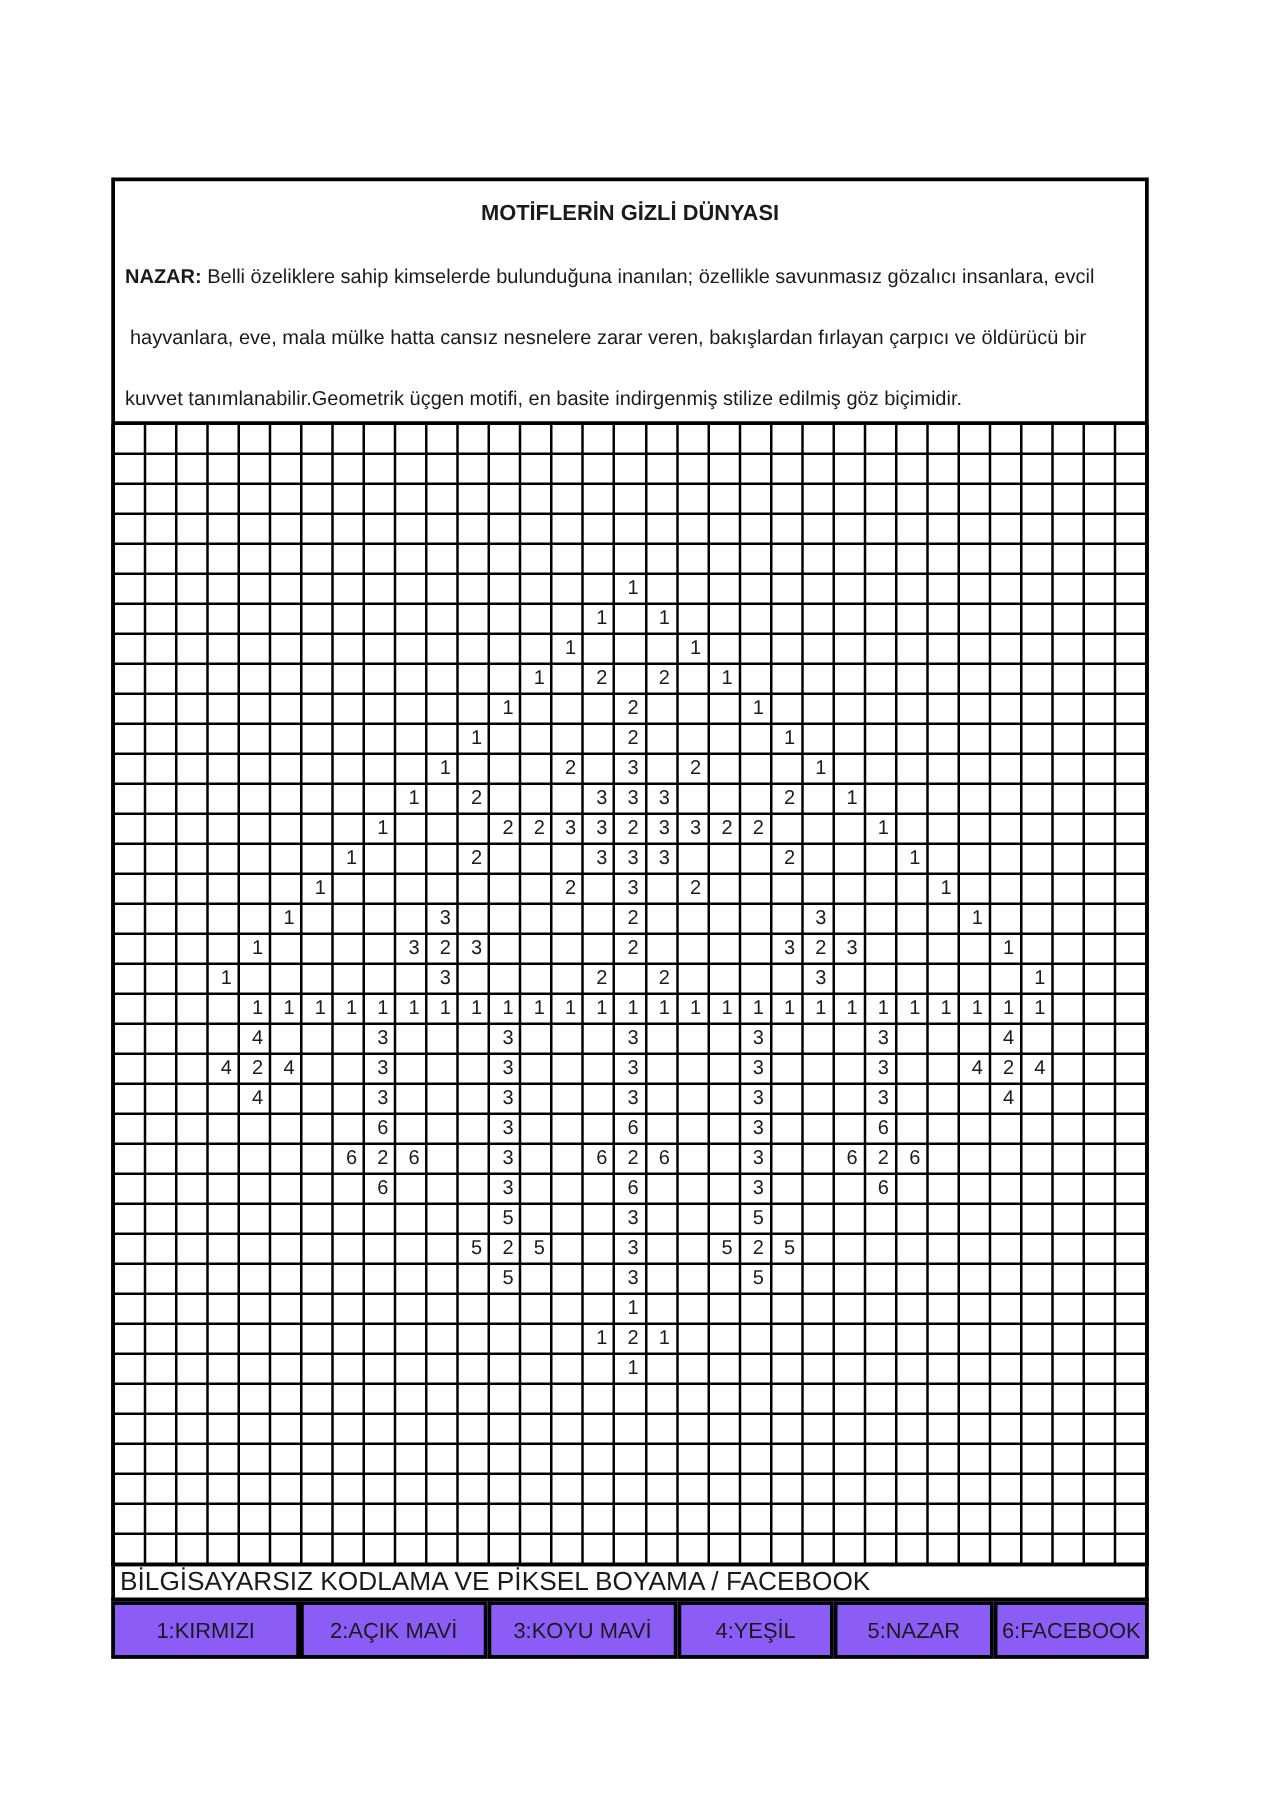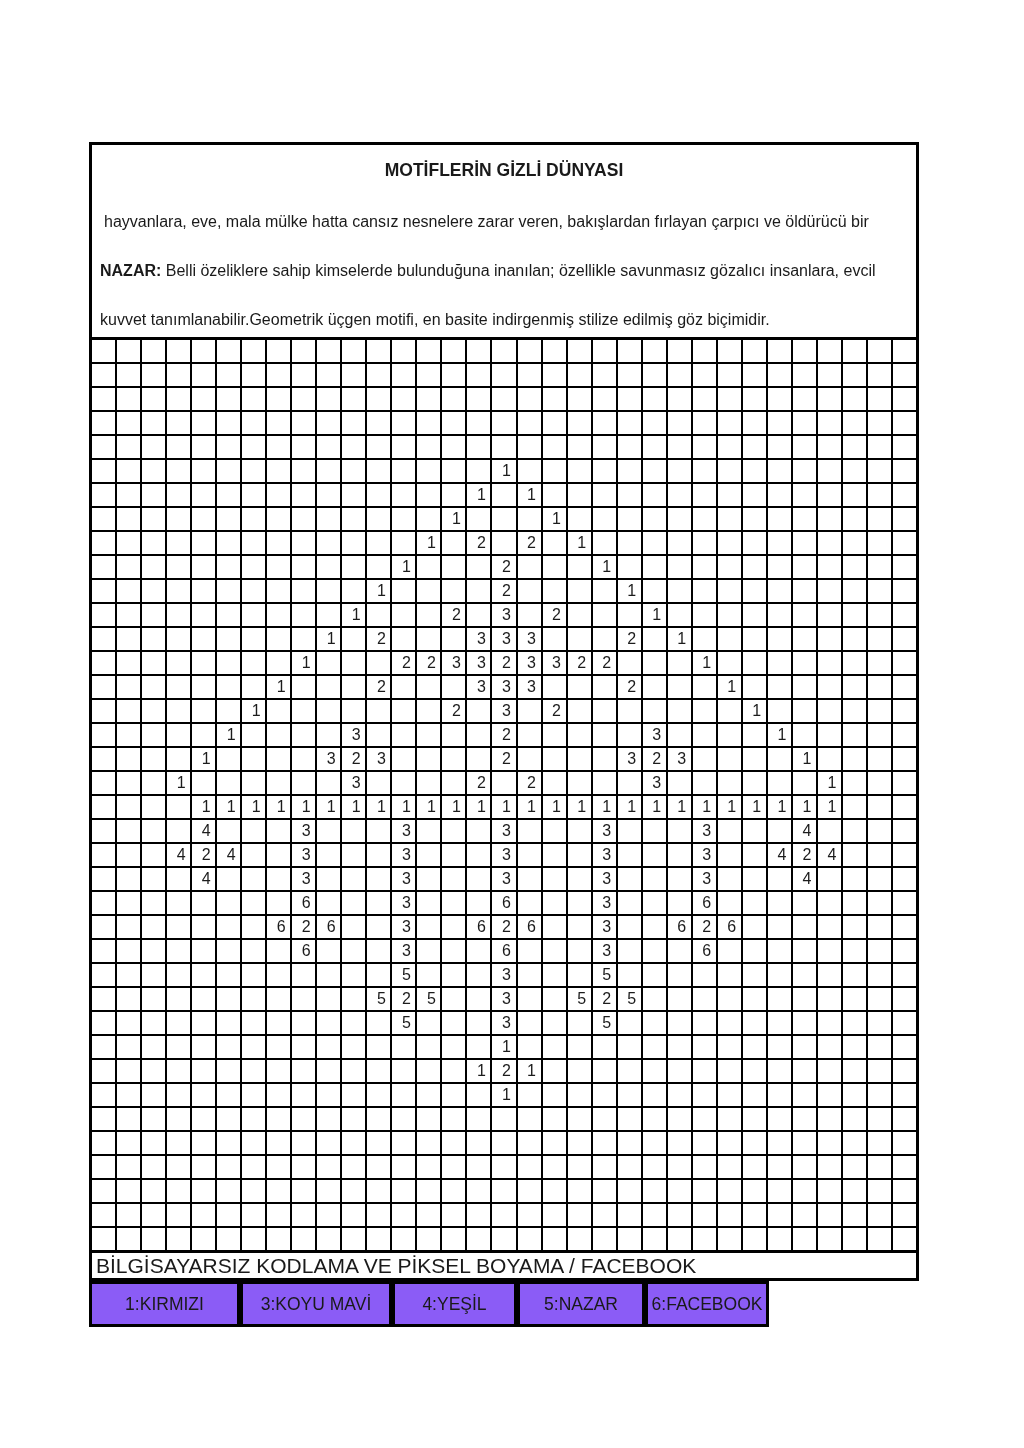--- a/index.html
+++ b/index.html
@@ -46,22 +46,22 @@
   }
   .lc0{width:151px}.lc1{width:150px}.lc2{width:152px}.lc3{width:125px}.lc4{width:128px}.lc5{width:124px}
 </style>
 </head>
 <body>
 
 <div class="sheet">
 
   <div class="header-box">
     <div class="title">MOTİFLERİN GİZLİ DÜNYASI</div>
+    <p class="para"><span class="bold">NAZAR:</span> <span>Belli özeliklere sahip kimselerde bulunduğuna inanılan; özellikle savunmasız gözalıcı insanlara, evcil</span></p>
     <p class="para p-indent">hayvanlara, eve, mala mülke hatta cansız nesnelere zarar veren, bakışlardan fırlayan çarpıcı ve öldürücü bir</p>
-    <p class="para"><span class="bold">NAZAR:</span> <span>Belli özeliklere sahip kimselerde bulunduğuna inanılan; özellikle savunmasız gözalıcı insanlara, evcil</span></p>
     <p class="para">kuvvet tanımlanabilir.Geometrik üçgen motifi, en basite indirgenmiş stilize edilmiş göz biçimidir.</p>
   </div>
 
   <div class="grid" id="grid">
       <div class="cell"></div>
       <div class="cell"></div>
       <div class="cell"></div>
       <div class="cell"></div>
       <div class="cell"></div>
       <div class="cell"></div>
@@ -1312,19 +1312,20 @@
       <div class="cell"></div>
       <div class="cell"></div>
       <div class="cell"></div>
       <div class="cell"></div>
     </div>
 
   <div class="footer">BİLGİSAYARSIZ KODLAMA VE PİKSEL BOYAMA / FACEBOOK</div>
 
   <div class="legend" id="legend">
       <div class="legend-cell lc0">1:KIRMIZI</div>
+      <div class="legend-cell lc1">2:AÇIK MAVİ</div>
       <div class="legend-cell lc2">3:KOYU MAVİ</div>
       <div class="legend-cell lc3">4:YEŞİL</div>
       <div class="legend-cell lc4">5:NAZAR</div>
       <div class="legend-cell lc5">6:FACEBOOK</div>
     </div>
 
 </div>
 
 </body></html>

